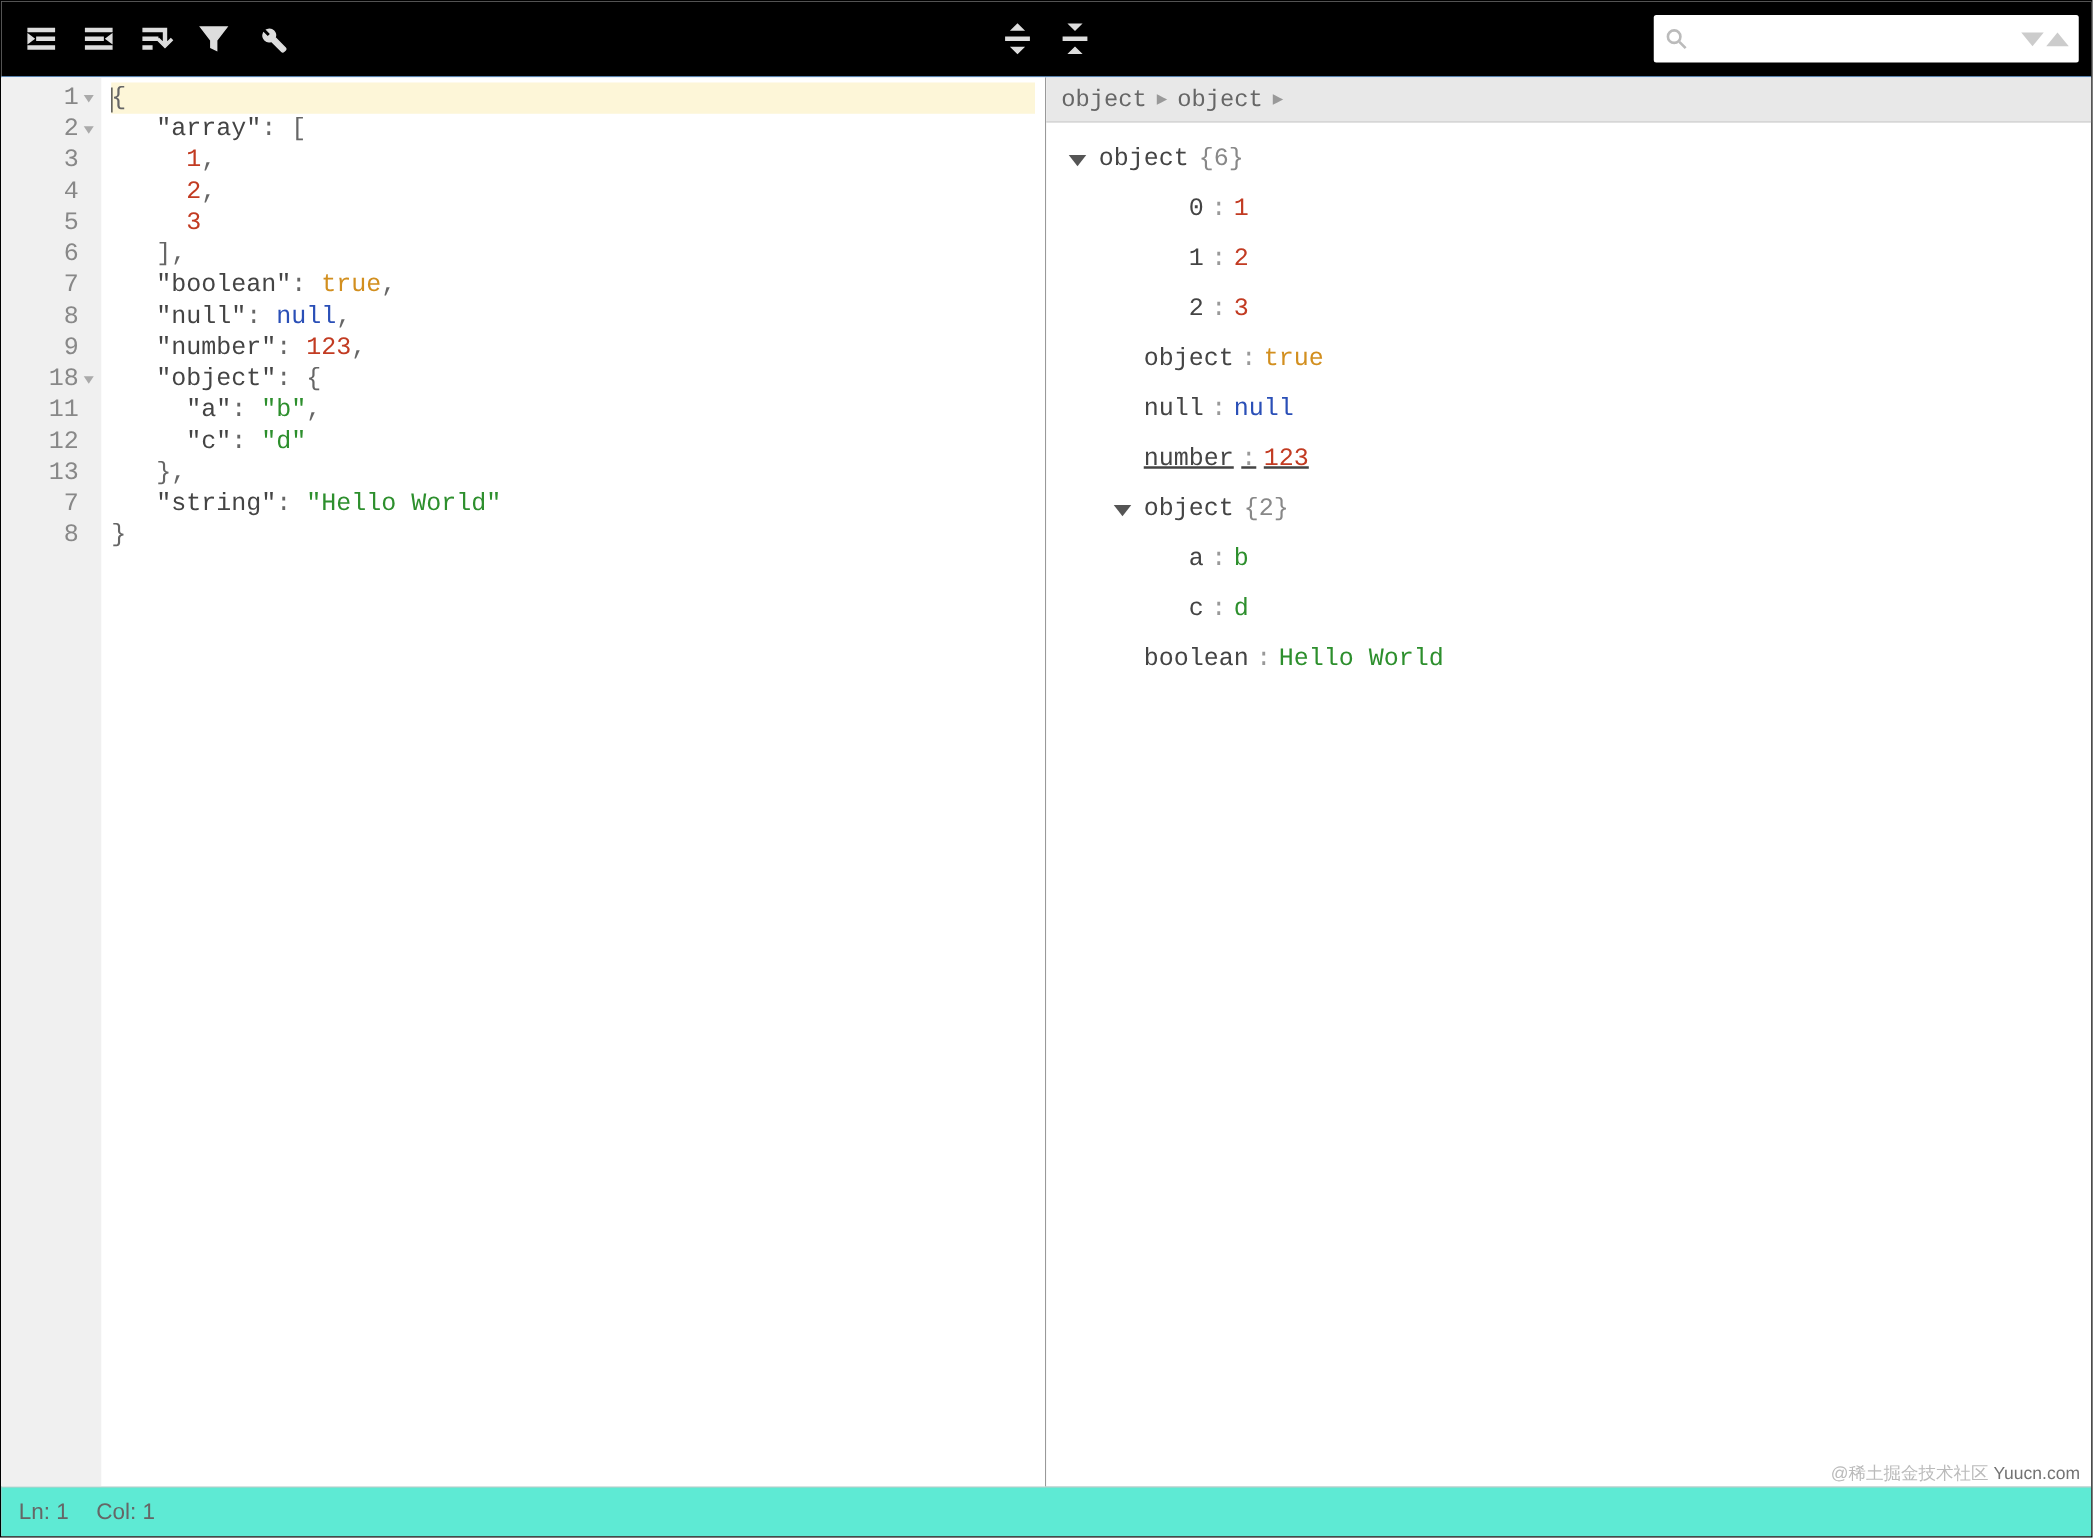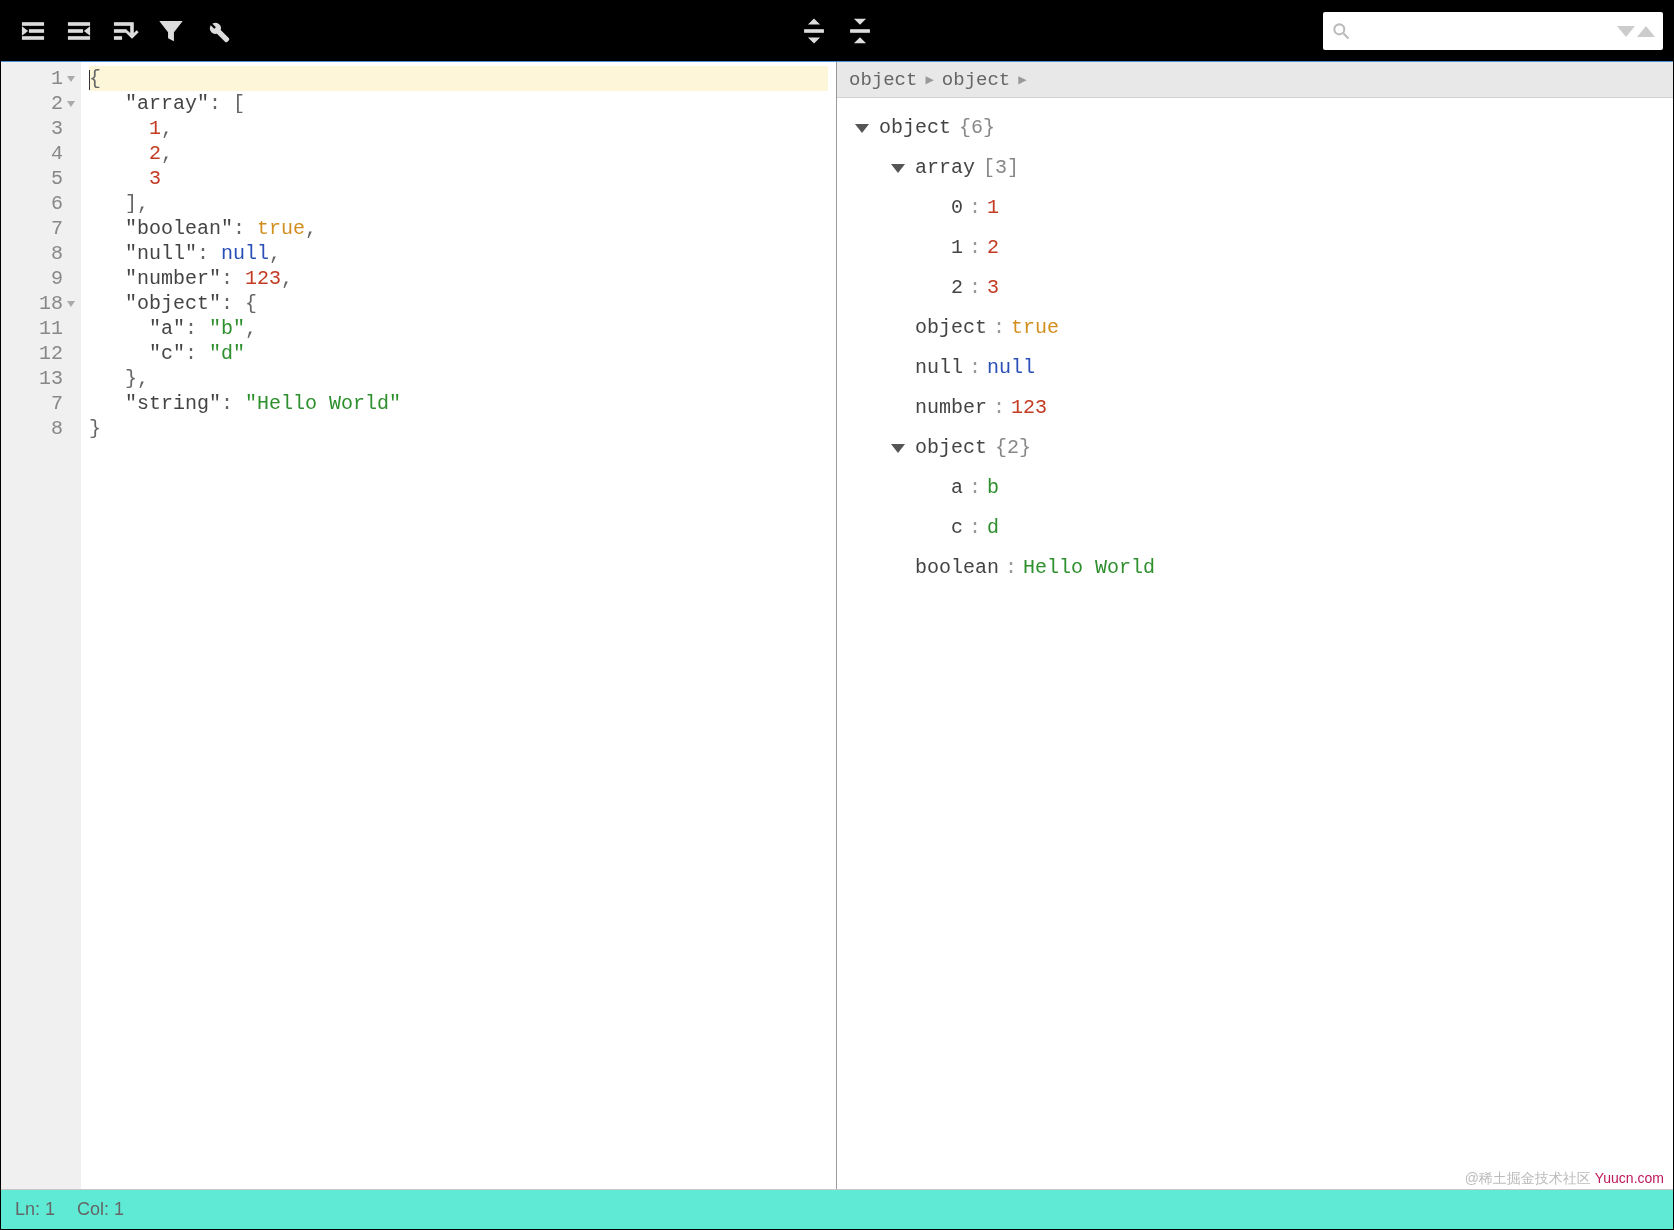--- a/index.html
+++ b/index.html
@@ -164,21 +164,21 @@
   gap: 22px;
 }
 .watermark {
   position: absolute;
   bottom: 42px;
   right: 10px;
   font-size: 14px;
   color: #bbb;
   font-family: sans-serif;
 }
-.watermark .red { color: #be185d; }
+.watermark .red { color: #737373; }
 </style>
 </head>
 <body>
 
 <div class="toolbar">
   <div class="toolbar-left">
     <div class="tb-btn">
       <svg viewBox="0 0 24 24">
           <path d="M3 5h18v2H3zM9 11h12v2H9zM3 17h18v2H3zM3 9l4 3-4 3z"></path>
         </svg>
@@ -309,56 +309,51 @@
         <span class="sep">▶</span>
         <span class="crumb">object</span>
         <span class="sep">▶</span>
       </div>
     <div class="tree" id="tree">
         <div class="trow" style="padding-left: 10px;">
           <span class="disc"></span>
           <span class="tkey">object</span>
           <span class="tmeta">{6}</span>
         </div>
+        <div class="trow" style="padding-left: 82px;">
+          <span class="spacer"></span>
+          <span class="tkey">0</span>
+          <span class="tsep">:</span>
+          <span class="tval-num">1</span>
+        </div>
+        <div class="trow" style="padding-left: 82px;">
+          <span class="spacer"></span>
+          <span class="tkey">1</span>
+          <span class="tsep">:</span>
+          <span class="tval-num">2</span>
+        </div>
+        <div class="trow" style="padding-left: 82px;">
+          <span class="spacer"></span>
+          <span class="tkey">2</span>
+          <span class="tsep">:</span>
+          <span class="tval-num">3</span>
+        </div>
         <div class="trow" style="padding-left: 46px;">
-          <span class="disc"></span>
-          <span class="tkey">array</span>
-          <span class="tmeta">[3]</span>
-        </div>
-        <div class="trow" style="padding-left: 82px;">
-          <span class="spacer"></span>
-          <span class="tkey">0</span>
-          <span class="tsep">:</span>
-          <span class="tval-num">1</span>
-        </div>
-        <div class="trow" style="padding-left: 82px;">
-          <span class="spacer"></span>
-          <span class="tkey">1</span>
-          <span class="tsep">:</span>
-          <span class="tval-num">2</span>
-        </div>
-        <div class="trow" style="padding-left: 82px;">
-          <span class="spacer"></span>
-          <span class="tkey">2</span>
-          <span class="tsep">:</span>
-          <span class="tval-num">3</span>
+          <span class="spacer"></span>
+          <span class="tkey">object</span>
+          <span class="tsep">:</span>
+          <span class="tval-bool">true</span>
         </div>
         <div class="trow" style="padding-left: 46px;">
           <span class="spacer"></span>
-          <span class="tkey">object</span>
-          <span class="tsep">:</span>
-          <span class="tval-bool">true</span>
-        </div>
-        <div class="trow" style="padding-left: 46px;">
-          <span class="spacer"></span>
           <span class="tkey">null</span>
           <span class="tsep">:</span>
           <span class="tval-null">null</span>
         </div>
-        <div class="trow" style="padding-left: 46px;">
+        <div class="trow" style="padding-left: 46px; text-decoration: underline;">
           <span class="spacer"></span>
           <span class="tkey">number</span>
           <span class="tsep">:</span>
           <span class="tval-num">123</span>
         </div>
         <div class="trow" style="padding-left: 46px;">
           <span class="disc"></span>
           <span class="tkey">object</span>
           <span class="tmeta">{2}</span>
         </div>

